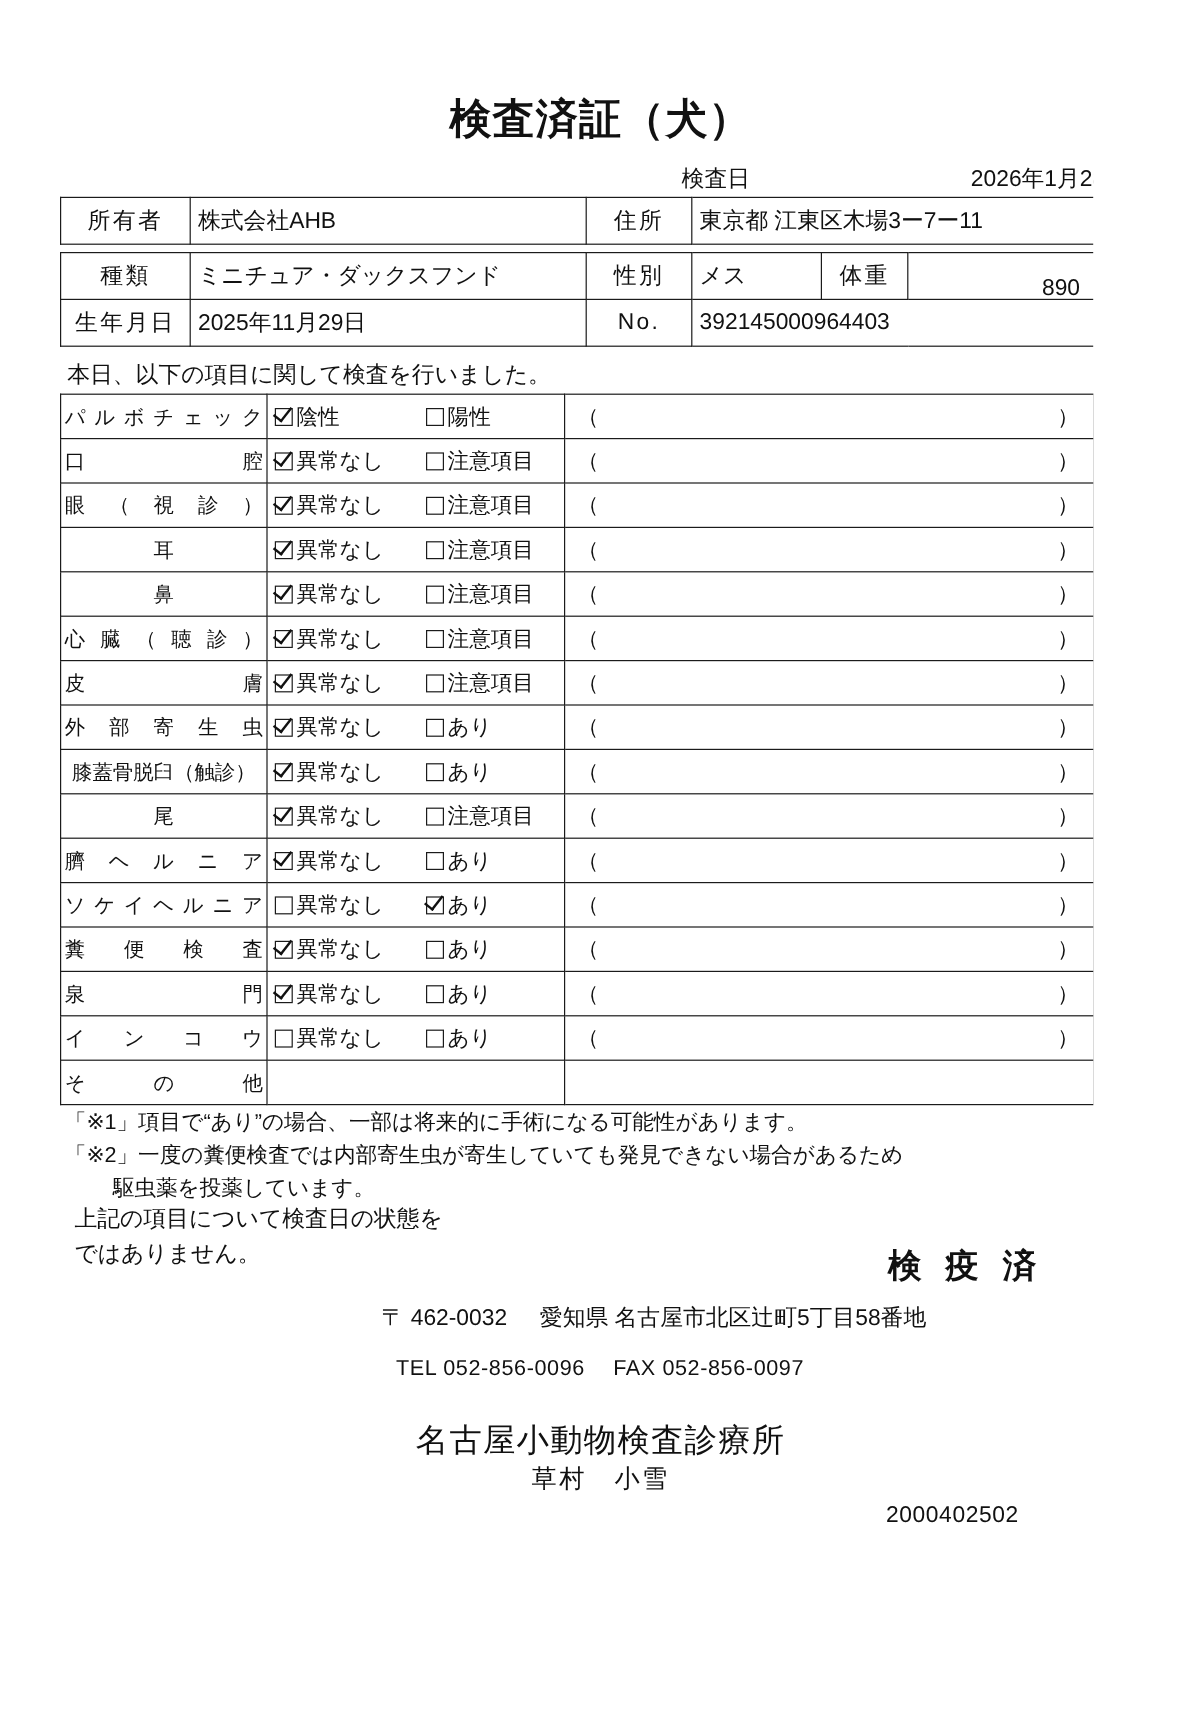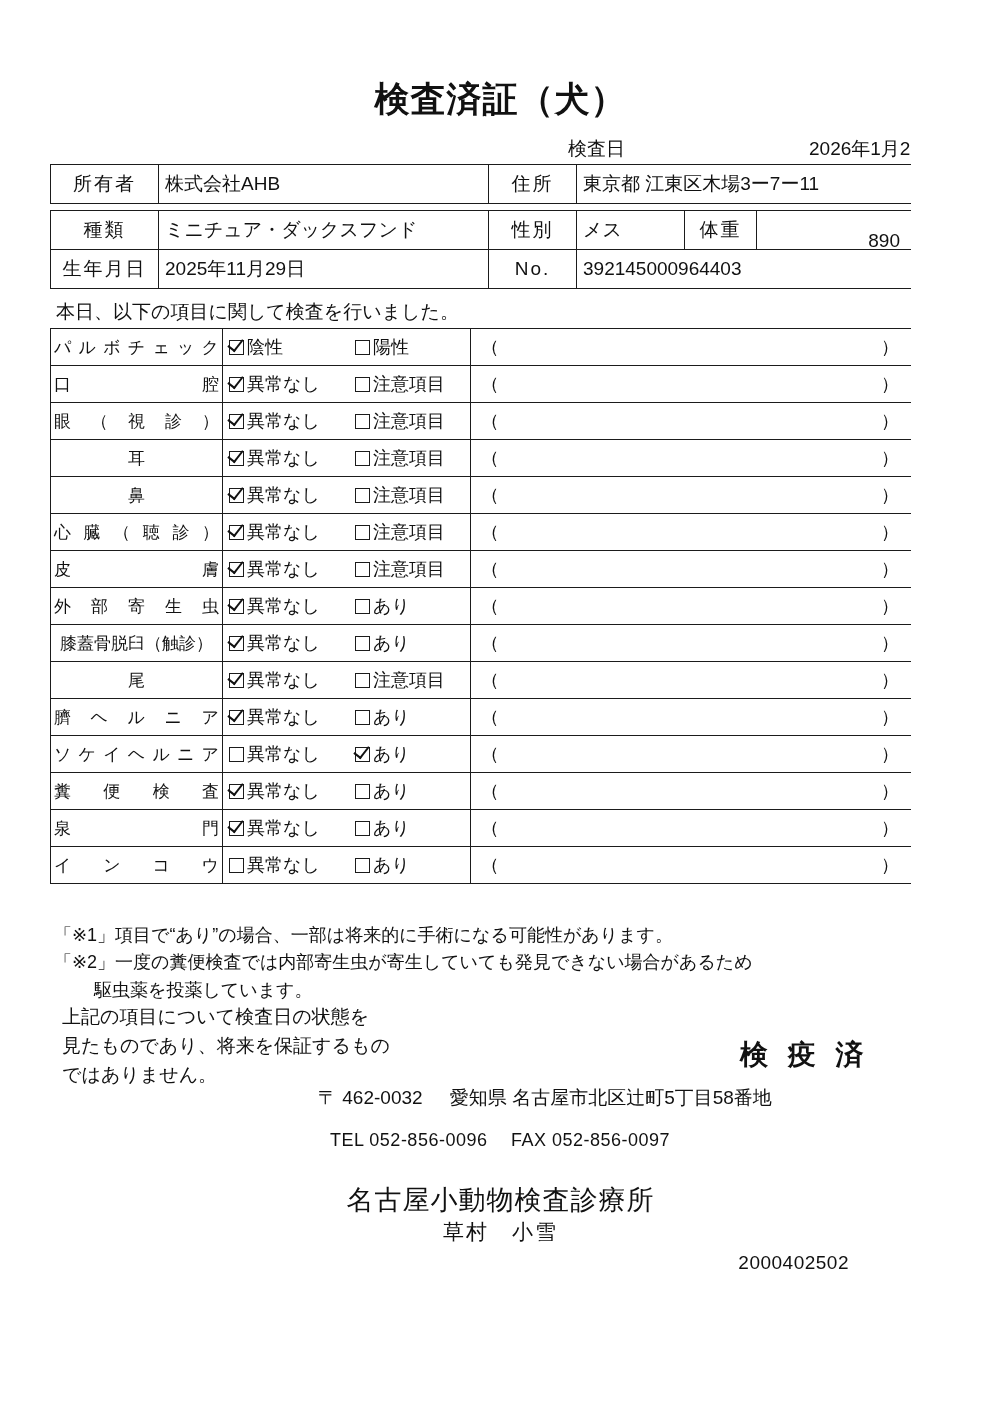--- a/index.html
+++ b/index.html
@@ -465,20 +465,25 @@
           <td class="item-label">インコウ</td>
           <td class="opts-cell">
             <span class="opt a"><span class="cbox"></span><span>異常なし</span></span>
             <span class="opt b"><span class="cbox"></span><span>あり</span></span>
           </td>
           <td class="note-cell">
             <span class="paren-l">（</span>
             <span class="paren-r">）</span>
           </td>
         </tr>
+        <tr>
+          <td class="item-label">その他</td>
+          <td class="opts-cell"></td>
+          <td class="note-cell"></td>
+        </tr>
       </tbody>
   </table>
 
   <div id="marks-layer">
       <div class="mark" style="top: 637.8px;">※1</div>
       <div class="mark" style="top: 713px;">※1</div>
       <div class="mark" style="top: 750.6px;">※1</div>
       <div class="mark" style="top: 788.2px;">※2</div>
       <div class="mark" style="top: 863.4px;">※1</div>
     </div>
@@ -486,21 +491,20 @@
   <div class="footnotes">
     <div>「※1」項目で“あり”の場合、一部は将来的に手術になる可能性があります。</div>
     <div>
       <span>「※2」一度の糞便検査では内部寄生虫が寄生していても発見できない場合があるため</span>
       <span class="indent">駆虫薬を投薬しています。</span>
     </div>
   </div>
 
   <div class="disclaimer">
     <div>上記の項目について検査日の状態を</div>
-    <div>見たものであり、将来を保証するもの</div>
     <div>ではありません。</div>
   </div>
 
   <div class="stamp">検 疫 済</div>
 
   <div class="clinic-address">
     <span class="zip"><span>〒</span>&nbsp;<span>462-0032</span></span>
     <span>愛知県 名古屋市北区辻町5丁目58番地</span>
   </div>
   <div class="clinic-tel">

